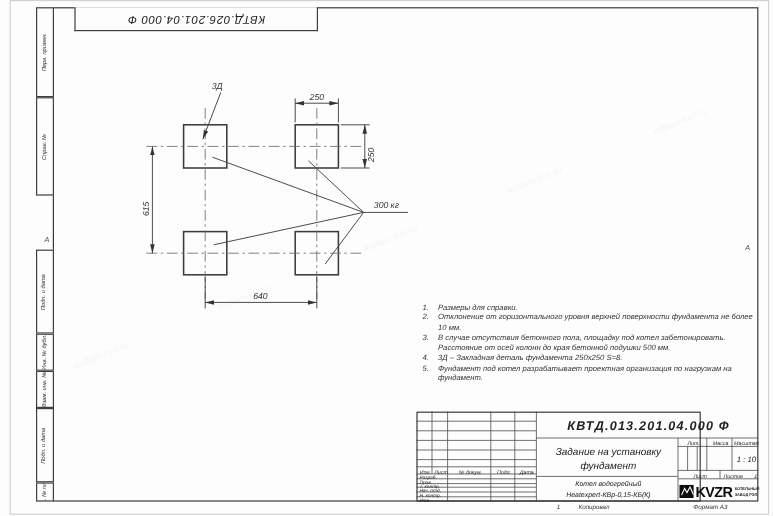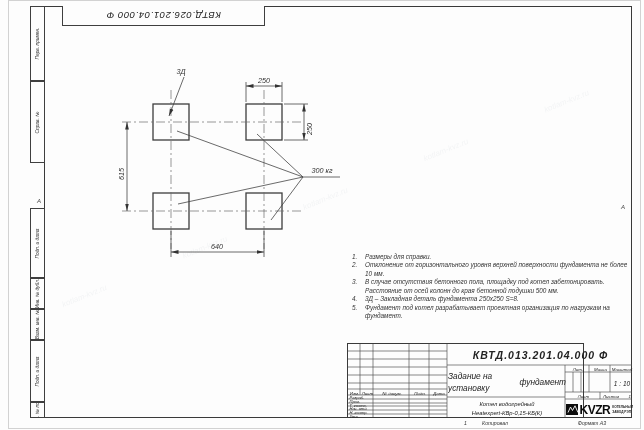--- a/index.html
+++ b/index.html
@@ -66,21 +66,21 @@
   
   .tblock { left:347px; top:343px; width:237px; height:75px; border:1.2px solid #3a3a3a; z-index:5; }
   .cell { position:absolute; overflow:hidden; font-style:italic; color:#222; }
   .doc-number {
     left:100px; top:0; width:185px; height:22px;
     display:flex; align-items:center; justify-content:center;
     font-size:10.5px; letter-spacing:1px; font-weight:bold;
   }
   .tb-title {
     left:100px; top:22px; width:118px; height:32px;
-    display:flex; flex-direction:row; align-items:center; justify-content:center;
+    display:flex; flex-direction:column; align-items:center; justify-content:center;
     font-size:8.3px; line-height:1.45;
   }
   .tb-product {
     left:100px; top:54px; width:118px; height:21px;
     display:flex; flex-direction:column; align-items:center; justify-content:center;
     font-size:5.8px; line-height:1.5;
   }
   .hdr-sm { display:flex; align-items:center; justify-content:center; font-size:4.4px; }
   .scale-val { left:263px; top:29px; width:22px; height:20px; display:flex; align-items:center; justify-content:center; font-size:6.5px; }
   .sheets-row { left:253px; top:49px; width:32px; height:7px; display:flex; align-items:center; justify-content:space-between; padding:0 2px; font-size:4.4px; }

